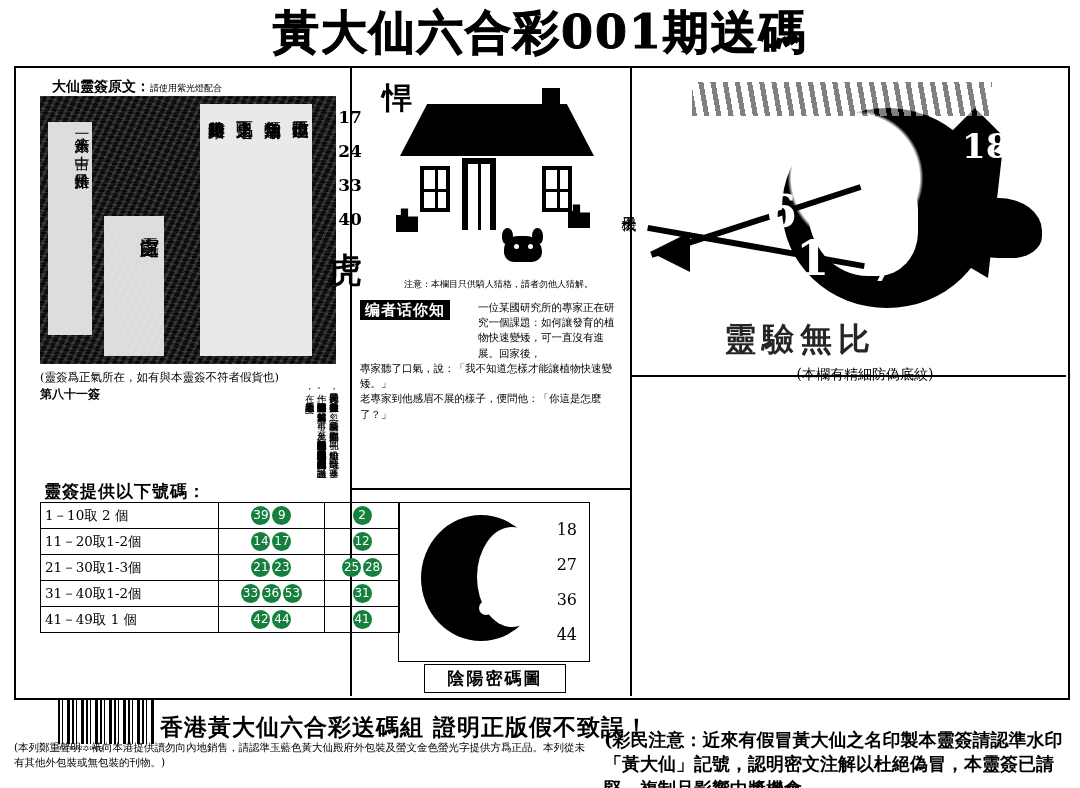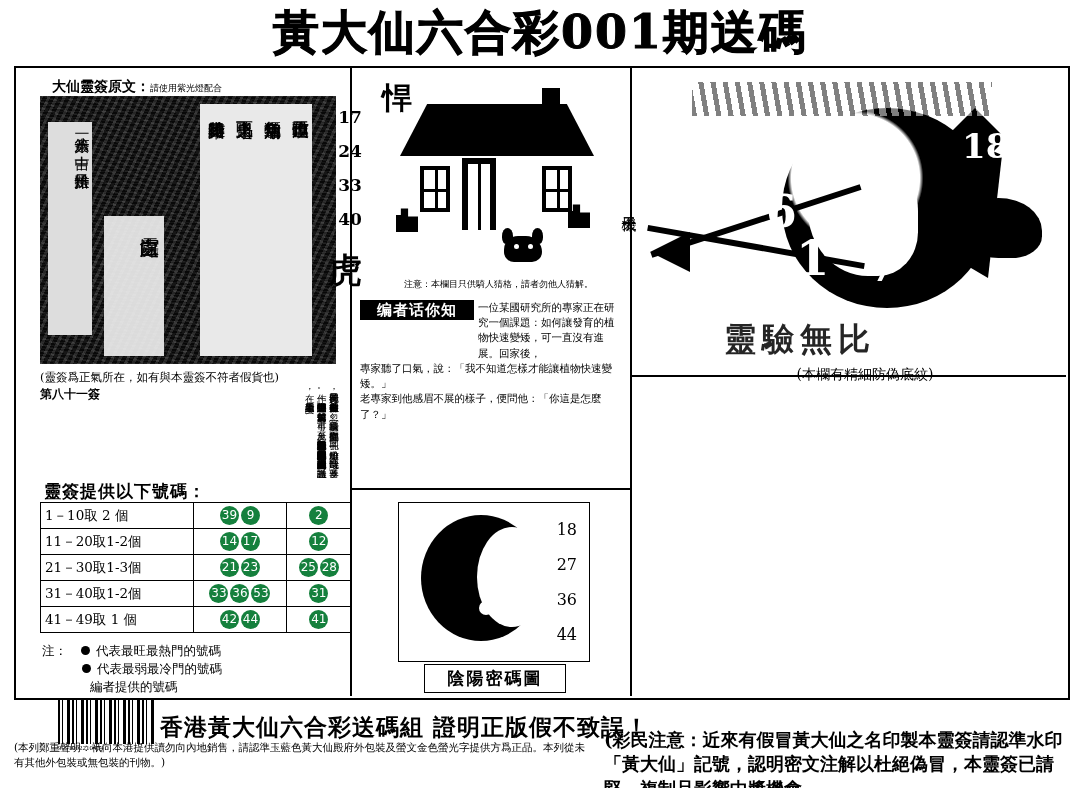--- a/index.html
+++ b/index.html
@@ -56,21 +56,21 @@
      font-family:"DejaVu Serif",serif;font-size:17px;line-height:2.0;font-weight:bold;}
   .tigerchar{position:absolute;left:328px;top:248px;font-size:34px;font-weight:bold;font-family:"DejaVu Serif",serif;}
 
   .note-line{position:absolute;left:40px;top:370px;width:300px;font-size:11.5px;font-family:"DejaVu Serif",serif;}
   .sign-no{position:absolute;left:40px;top:386px;font-size:12px;font-family:"DejaVu Serif",serif;font-weight:bold;}
   .bodytext{position:absolute;left:40px;top:386px;width:300px;height:92px;
      font-family:"DejaVu Serif",serif;font-size:9.5px;line-height:1.28;
      writing-mode:vertical-rl;text-orientation:upright;direction:ltr;overflow:hidden;}
 
   .lucky-head{position:absolute;left:44px;top:480px;font-size:17px;font-weight:bold;font-family:"DejaVu Serif",serif;letter-spacing:1px;}
-  .tbl{position:absolute;left:40px;top:502px;width:312px;border:1.5px solid #000;border-collapse:collapse;}
+  .tbl{position:absolute;left:40px;top:502px;width:360px;border:1.5px solid #000;border-collapse:collapse;}
   .tbl td{border:1px solid #000;font-family:"DejaVu Serif",serif;font-size:13.5px;height:25px;padding:0 4px;}
   .tbl td.r1{width:150px;}
   .tbl td.r2{width:86px;text-align:center;}
   .tbl td.r3{width:58px;text-align:center;}
   .ball{display:inline-block;width:19px;height:19px;line-height:19px;border-radius:50%;
         background:#15803d;color:#fff;font-size:12px;text-align:center;margin:0 1px;font-family:"DejaVu Sans",sans-serif;}
   .legend{position:absolute;left:42px;top:642px;font-family:"DejaVu Serif",serif;font-size:12.5px;line-height:1.45;}
   .legend .dot{display:inline-block;width:9px;height:9px;border-radius:50%;background:#000;margin:0 6px 0 14px;}
 
   
@@ -90,21 +90,21 @@
   .shrub{position:absolute;width:22px;height:26px;background:#000;
       clip-path:polygon(0 100%,0 35%,22% 35%,22% 10%,55% 10%,55% 40%,100% 40%,100% 100%);}
   .dog{position:absolute;left:108px;top:136px;width:46px;height:40px;}
   .dog .body{position:absolute;left:4px;top:12px;width:38px;height:26px;background:#000;border-radius:14px 16px 10px 10px;}
   .dog .ear{position:absolute;width:11px;height:16px;background:#000;border-radius:50% 50% 40% 40%;}
   .dog .eye{position:absolute;width:5px;height:5px;background:#fff;border-radius:50%;}
   .mid-vtxt{position:absolute;left:620px;top:205px;writing-mode:vertical-rl;text-orientation:upright;
      font-family:"DejaVu Serif",serif;font-size:15px;line-height:1.2;}
   .mid-note{position:absolute;left:404px;top:278px;width:215px;font-size:9px;font-family:"DejaVu Serif",serif;}
 
-  .editor-tag{position:absolute;left:360px;top:300px;width:114px;height:20px;background:#000;color:#fff;
+  .editor-tag{position:absolute;left:360px;top:300px;width:90px;height:20px;background:#000;color:#fff;
      font-family:"DejaVu Serif",serif;font-size:15px;font-weight:bold;text-align:center;line-height:20px;letter-spacing:1px;}
   .editor-body{position:absolute;left:360px;top:300px;width:262px;height:110px;
      font-family:"DejaVu Serif",serif;font-size:10.5px;line-height:1.45;}
   .editor-body p{margin:0;}
   .editor-first{padding-left:118px;}
 
   .yinyang-box{position:absolute;left:398px;top:502px;width:190px;height:158px;border:1.5px solid #000;}
   .yy{position:absolute;left:22px;top:12px;width:120px;height:126px;}
   .yy .c{position:absolute;inset:0;border-radius:50%;background:#000;
      clip-path:polygon(0 0, 100% 0, 100% 100%, 0 100%);}
@@ -199,25 +199,20 @@
       <td class="r3"><span class="ball">31</span></td>
     </tr>
     <tr>
       <td class="r1">41－49取 1 個</td>
       <td class="r2"><span class="ball">42</span><span class="ball">44</span></td>
       <td class="r3"><span class="ball">41</span></td>
     </tr>
   </tbody>
     </table>
 
-  <div class="legend">
-    <div><span>注：</span><span class="dot"></span><span>代表最旺最熱門的號碼</span></div>
-    <div style="padding-left:26px;"><span class="dot"></span><span>代表最弱最冷門的號碼</span></div>
-    <div style="padding-left:48px;"><span>編者提供的號碼</span></div>
-  </div>
 
   <div class="mid-char">悍</div>
 
   <div class="house">
     <div class="chimney"></div>
     <div class="roofshape"></div>
     <div class="wallrow">
       <div class="win" style="left:6px;top:4px;">
           <i></i>
         </div>

